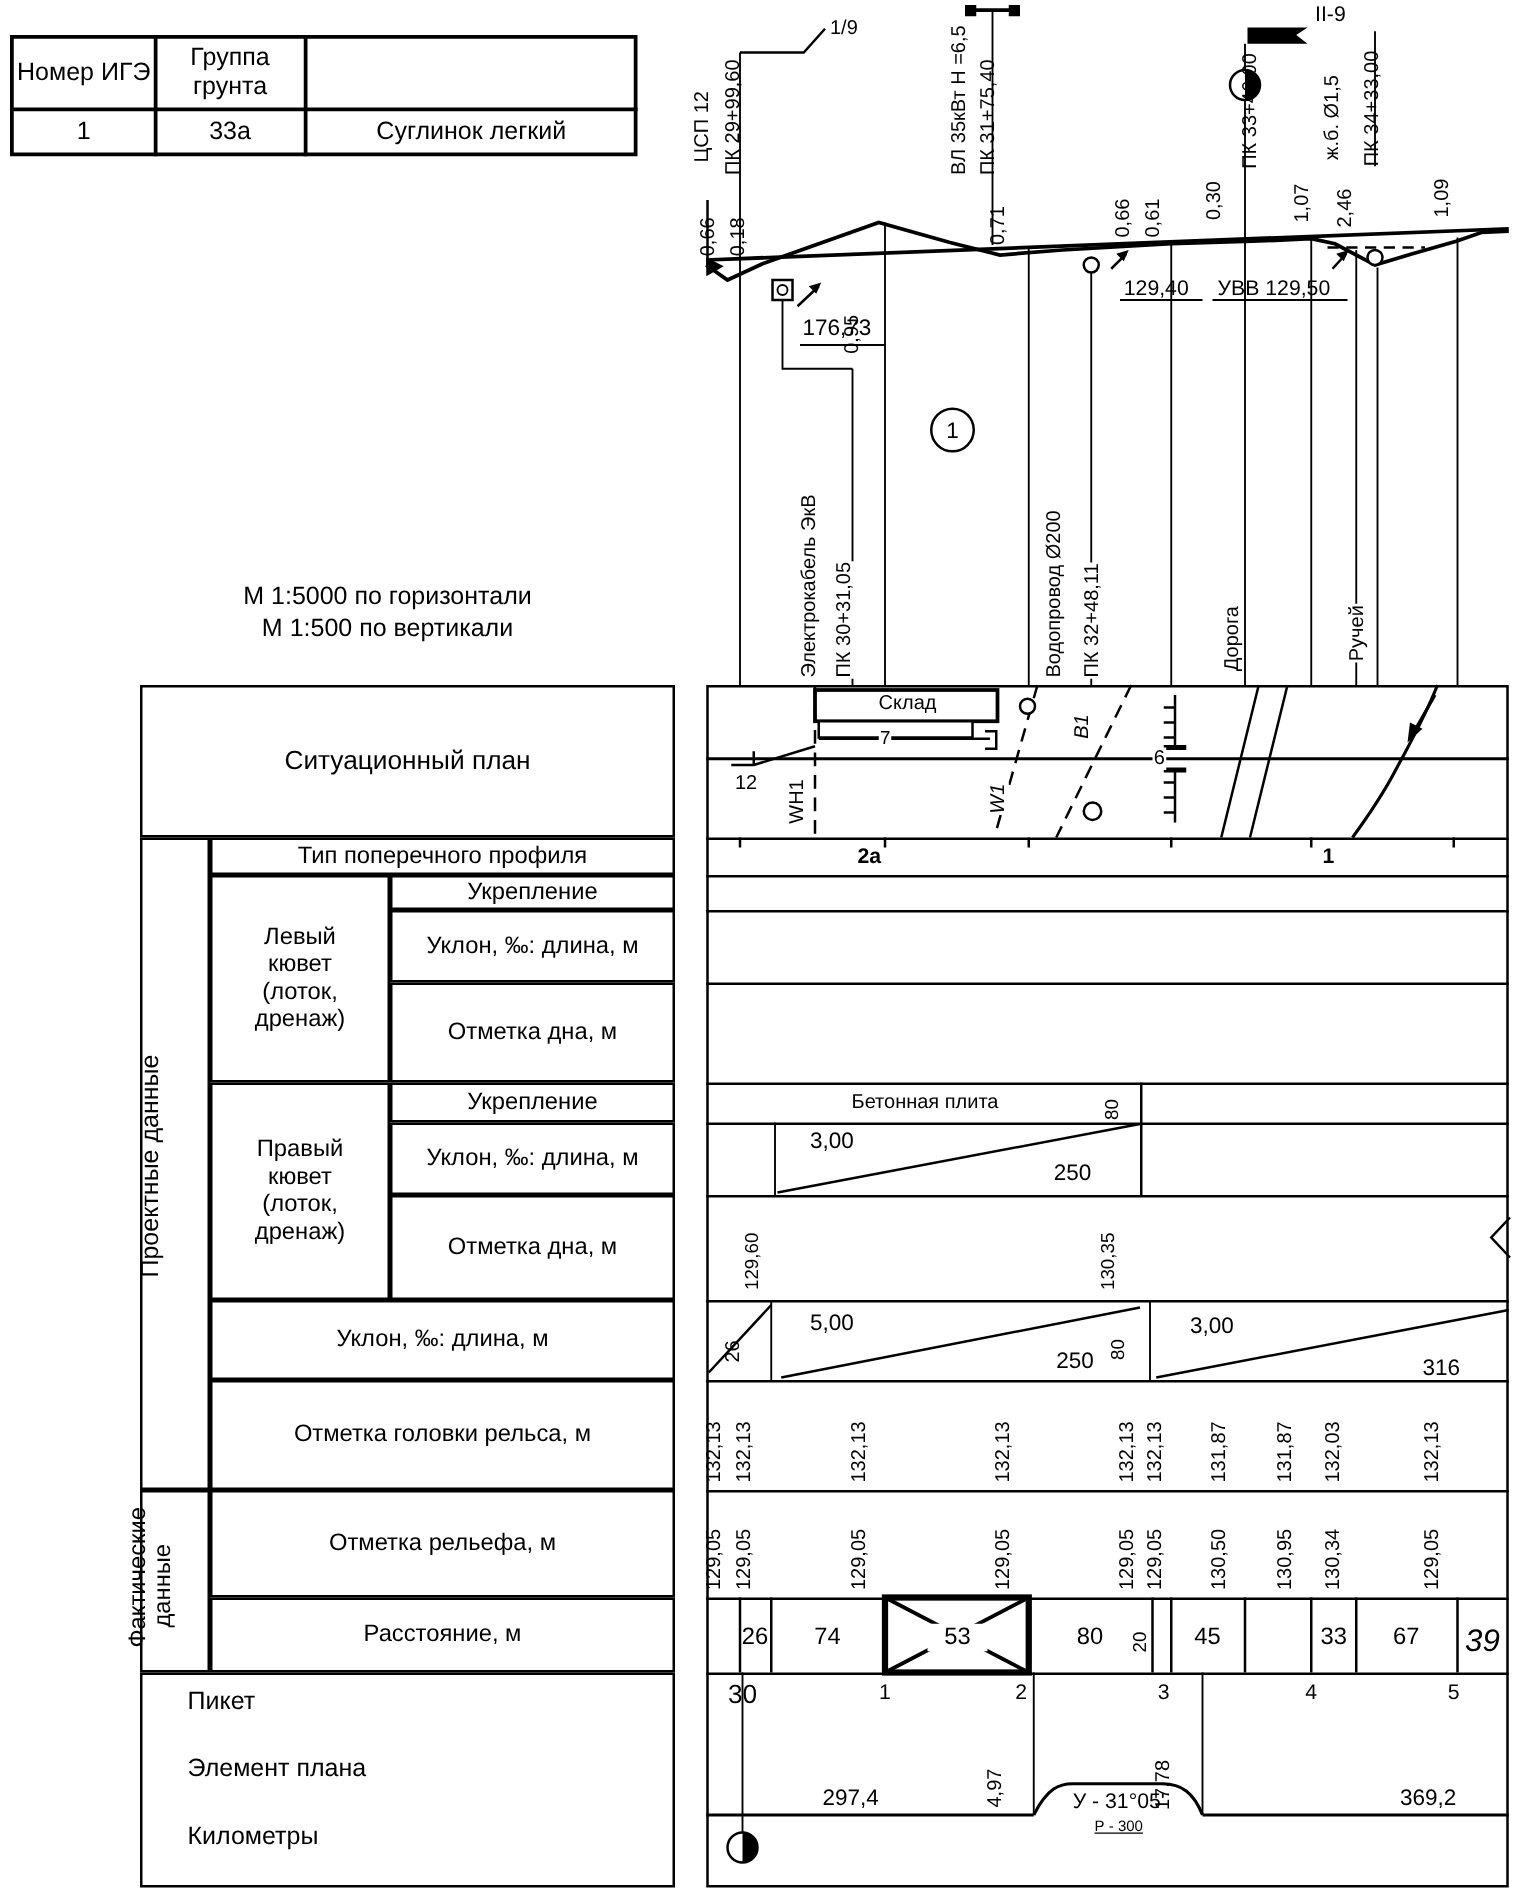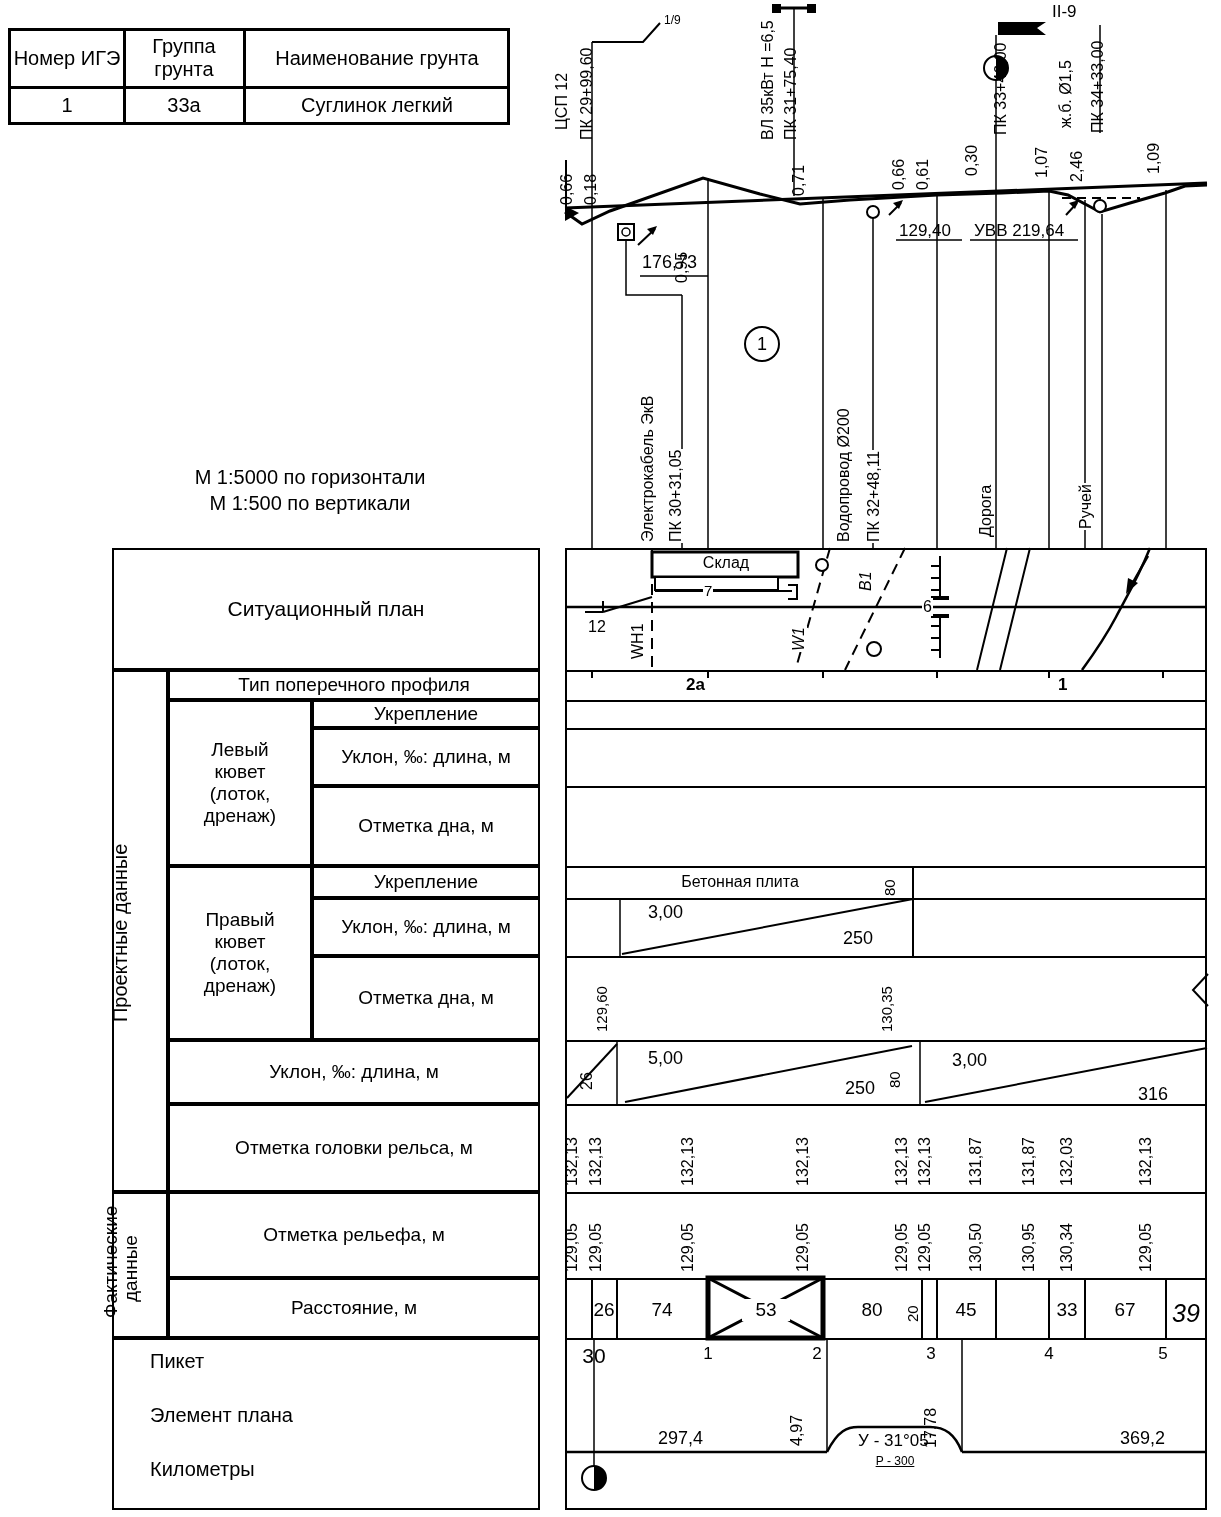--- a/index.html
+++ b/index.html
@@ -143,21 +143,20 @@
     <circle cx="594" cy="1478" r="12" fill="#fff" stroke="#000" stroke-width="2"></circle>
     <path d="M594,1466 A12,12 0 0 1 594,1490 Z" fill="#000"></path>
   </svg>
 
   <div class="b b3" style="left:8px;top:28px;width:502px;height:97px;"></div>
   <div class="vlb" style="left:123px;top:28px;width:3px;height:97px;"></div>
   <div class="vlb" style="left:243px;top:28px;width:3px;height:97px;"></div>
   <div class="vlb" style="left:8px;top:86px;width:502px;height:3px;"></div>
   <div class="t cell" style="left:12px;top:32px;width:110px;height:52px;font-size:20px;white-space:normal;">Номер ИГЭ</div>
   <div class="t cell" style="left:128px;top:32px;width:112px;height:52px;font-size:20px;white-space:normal;">Группа грунта</div>
-  <div class="t cell" style="left:248px;top:32px;width:258px;height:52px;font-size:20px;white-space:normal;">Наименование грунта</div>
   <div class="t cell" style="left:12px;top:89px;width:110px;height:32px;font-size:20px;">1</div>
   <div class="t cell" style="left:128px;top:89px;width:112px;height:32px;font-size:20px;">33а</div>
   <div class="t cell" style="left:248px;top:89px;width:258px;height:32px;font-size:20px;">Суглинок легкий</div>
 
   <div class="t tc" style="left:150px;top:466px;width:320px;font-size:20px;">М 1:5000 по горизонтали</div>
   <div class="t tc" style="left:150px;top:492px;width:320px;font-size:20px;">М 1:500 по вертикали</div>
 
   <div class="b" style="left:112px;top:548px;width:428px;height:122px;"></div>
   <div class="t cell" style="left:120px;top:548px;width:412px;height:122px;font-size:21px;">Ситуационный план</div>
 
@@ -195,42 +194,42 @@
   <div class="hl" style="top:898px;"></div>
   <div class="hl" style="top:956px;"></div>
   <div class="hl" style="top:1040px;"></div>
   <div class="hl" style="top:1104px;"></div>
   <div class="hl" style="top:1192px;"></div>
   <div class="hl" style="top:1278px;"></div>
   <div class="hl" style="top:1338px;"></div>
 
   <div class="v" style="left:570px;top:114px;">ЦСП 12</div>
   <div class="v" style="left:595px;top:124px;">ПК 29+99,60</div>
-  <div class="t" style="left:664px;top:14px;font-size:12px;">1/9</div>
+  <div class="t" style="left:664px;top:14px;font-size:16px;">1/9</div>
   <div class="v" style="left:776px;top:124px;">ВЛ 35кВт Н =6,5</div>
   <div class="v" style="left:799px;top:124px;">ПК 31+75,40</div>
   <div class="t" style="left:1052px;top:2px;font-size:17px;">II-9</div>
   <div class="v" style="left:1009px;top:119px;">ПК 33+46,00</div>
   <div class="v" style="left:1074px;top:112px;">ж.б. Ø1,5</div>
   <div class="v" style="left:1106px;top:117px;">ПК 34+33,00</div>
 
   <div class="v" style="left:575px;top:189px;">0,66</div>
   <div class="v" style="left:599px;top:189px;">0,18</div>
   <div class="v" style="left:690px;top:267px;">0,95</div>
   <div class="v" style="left:807px;top:180px;">0,71</div>
   <div class="v" style="left:907px;top:174px;">0,66</div>
   <div class="v" style="left:931px;top:174px;">0,61</div>
   <div class="v" style="left:980px;top:160px;">0,30</div>
   <div class="v" style="left:1050px;top:162px;">1,07</div>
   <div class="v" style="left:1085px;top:166px;">2,46</div>
   <div class="v" style="left:1162px;top:158px;">1,09</div>
 
   <div class="t" style="left:642px;top:252px;font-size:18px;">176,73</div>
   <div class="t" style="left:899px;top:221px;font-size:17px;">129,40</div>
-  <div class="t" style="left:974px;top:221px;font-size:17px;">УВВ 219,64</div>
+  <div class="t" style="left:974px;top:221px;font-size:17px;">УВВ 129,50</div>
   <div class="t cell" style="left:744px;top:326px;width:32px;height:32px;border:2px solid #000;border-radius:50%;font-size:18px;">1</div>
 
   <div class="v vb" style="left:656px;top:527px;">Электрокабель ЭкВ</div>
   <div class="v vb" style="left:684px;top:527px;">ПК 30+31,05</div>
   <div class="v vb" style="left:852px;top:527px;">Водопровод Ø200</div>
   <div class="v vb" style="left:882px;top:527px;">ПК 32+48,11</div>
   <div class="v vb" style="left:994px;top:522px;">Дорога</div>
   <div class="v vb" style="left:1094px;top:514px;">Ручей</div>
 
   <div class="t vb tc" style="left:690px;top:554px;width:70px;font-size:16px;">Склад</div>

